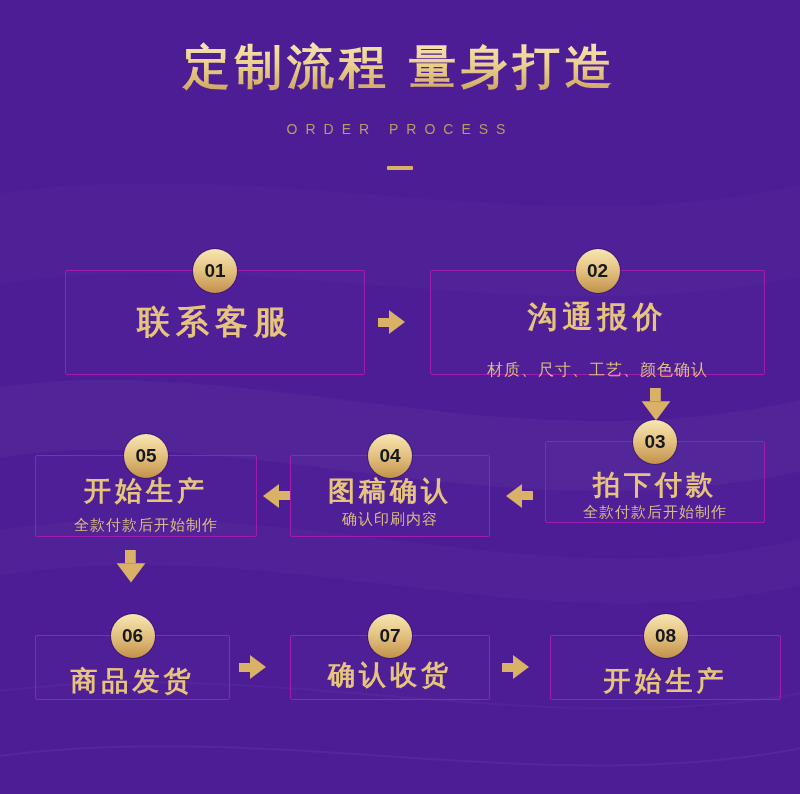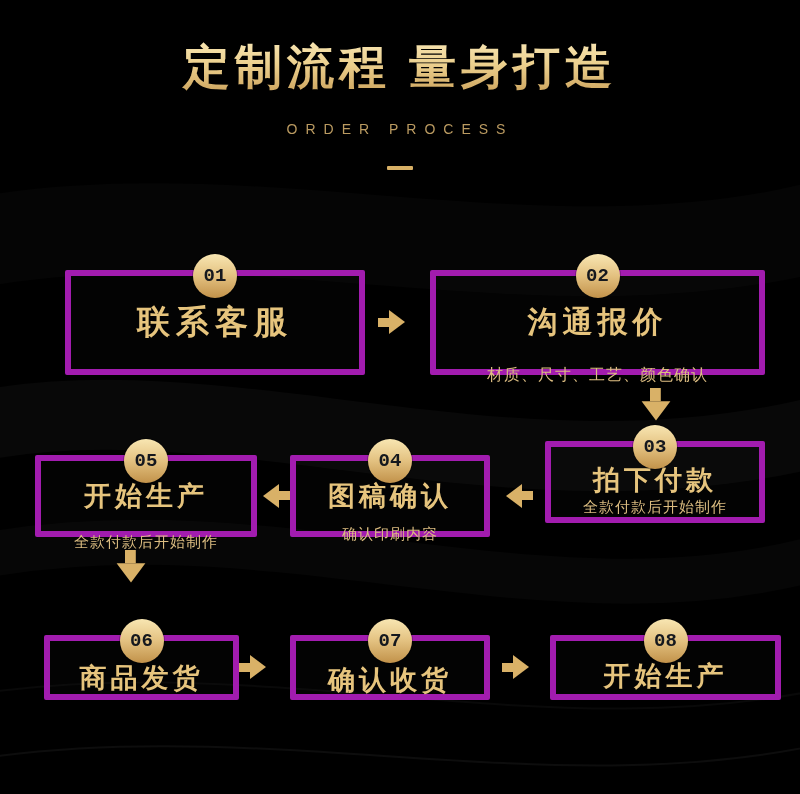--- a/index.html
+++ b/index.html
@@ -1,20 +1,20 @@
 <!DOCTYPE html>
 <html><head>
 <meta charset="utf-8">
 <style>
   html,body{margin:0;padding:0;background:#0e1116;}
   .page{
     position:relative;
     width:800px;height:794px;
     margin:0 auto;
-    background:#000000;
+    background:#4c1d95;
     overflow:hidden;
     font-family:"Liberation Sans","DejaVu Sans",sans-serif;
   }
   .bg-decor{position:absolute;inset:0;pointer-events:none;}
 
   
   .title{
     position:absolute;top:36px;left:0;width:100%;
     margin:0;text-align:center;
     font-size:47px;font-weight:bold;letter-spacing:5px;
@@ -29,26 +29,25 @@
     color:#bb9b61;
   }
   .dash{
     position:absolute;top:166px;left:50%;transform:translateX(-50%);
     width:26px;height:4px;background:#d8b066;border-radius:1px;
   }
 
   
   .step{
     position:absolute;
-    border:6px solid #a21caf;
+    border:1px solid #a21caf;
     border-radius:2px;
     box-sizing:border-box;
     display:flex;flex-direction:column;align-items:center;
     background:rgba(255,255,255,0.012);
-    font-family:Liberation Mono, monospace;
   }
   .badge{
     position:absolute;top:-22px;left:50%;transform:translateX(-50%);
     width:44px;height:44px;border-radius:50%;
     background:linear-gradient(180deg,#f8e6b2 0%,#e3c180 50%,#c2924a 100%);
     color:#15181e;font-size:19px;font-weight:bold;
     display:flex;align-items:center;justify-content:center;
     box-shadow:0 0 0 1px rgba(0,0,0,0.25);
   }
   .step-title{
@@ -59,26 +58,26 @@
   }
 
   .s1{left:65px;top:270px;width:300px;height:105px;justify-content:center;}
   .s1 .step-title{font-size:33px;letter-spacing:6px;}
 
   .s2{left:430px;top:270px;width:335px;height:105px;justify-content:flex-start;padding-top:26px;gap:22px;}
   .s2 .step-title{font-size:30px;letter-spacing:5px;}
   .s2 .step-desc{font-size:16px;}
 
   .s3{left:545px;top:441px;width:220px;height:82px;justify-content:flex-end;padding-top:17px;}
-  .s4{left:290px;top:455px;width:200px;height:82px;justify-content:flex-start;padding-top:17px;gap:11px;}
-  .s5{left:35px;top:455px;width:222px;height:82px;justify-content:flex-start;padding-top:17px;gap:19px;}
+  .s4{left:290px;top:455px;width:200px;height:82px;justify-content:flex-start;padding-top:17px;gap:1px;}
+  .s5{left:35px;top:455px;width:222px;height:82px;justify-content:flex-start;padding-top:17px;gap:7px;}
   .s3 .step-title,.s4 .step-title,.s5 .step-title{font-size:27px;}
   .s3 .step-desc,.s4 .step-desc,.s5 .step-desc{font-size:15px;}
 
-  .s6{left:44px;top:635px;width:195px;height:65px;justify-content:center;padding-top:21px;}
+  .s6{left:35px;top:635px;width:195px;height:65px;justify-content:flex-end;padding-top:21px;}
   .s7{left:290px;top:635px;width:200px;height:65px;justify-content:flex-start;padding-top:21px;}
   .s8{left:550px;top:635px;width:231px;height:65px;justify-content:flex-end;padding-top:21px;}
   .s6 .step-title,.s7 .step-title,.s8 .step-title{font-size:27px;}
 
   
   .arrow{position:absolute;display:flex;align-items:center;width:30px;height:24px;}
   .arrow .tail{width:11px;height:9px;background:#d9b167;}
   .arrow .head{
     width:0;height:0;
     border-top:12px solid transparent;

